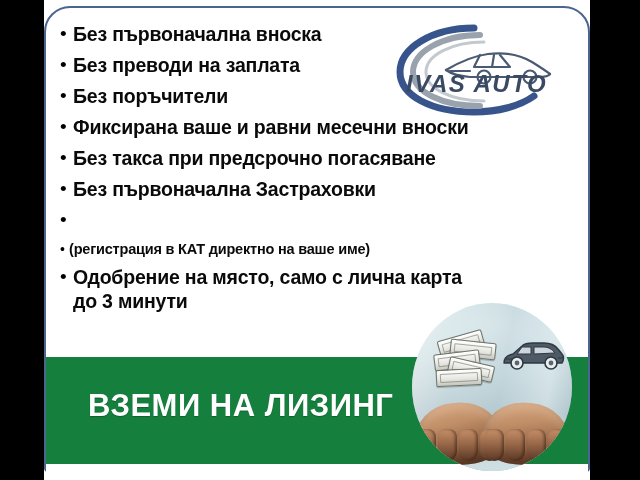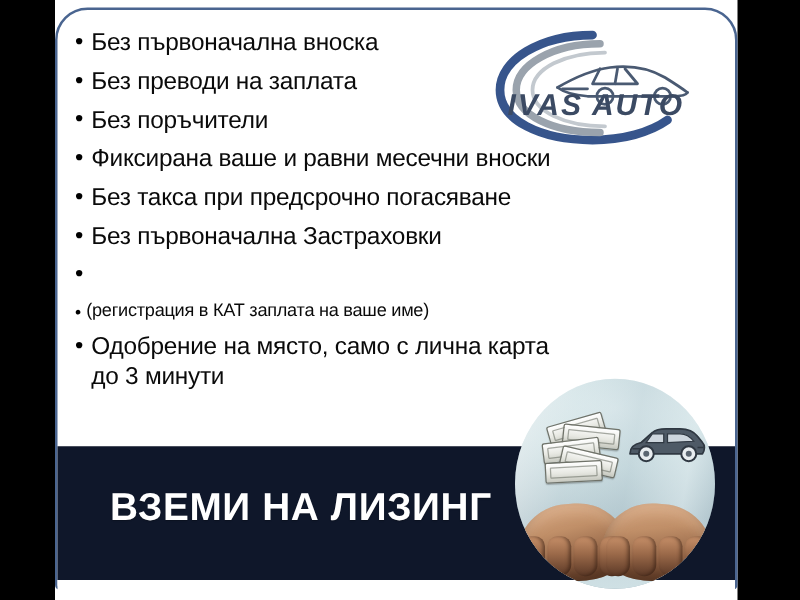--- a/index.html
+++ b/index.html
@@ -40,21 +40,21 @@
   .bullet-dot{
     color:#000;
     font-size:19px;
     line-height:24px;
     width:13px;
     flex:0 0 13px;
     text-align:left;
   }
   .bullet-text{
     color:#0a0a0a;
-    font-weight:normal;
+    font-weight:bold;
     font-size:19.5px;
     line-height:24px;
     letter-spacing:-0.2px;
     white-space:pre-line;
   }
   .bullet-row.small .bullet-text{
     font-size:14.5px;
     line-height:20px;
   }
   .bullet-row.small .bullet-dot{
@@ -71,21 +71,21 @@
     left:388px; top:22px;
     width:172px; height:96px;
   }
   #logo svg{display:block;}
 
   
   #banner{
     position:absolute;
     left:46px; top:357px;
     width:542px; height:107px;
-    background:#0f172a;
+    background:#15803d;
   }
   #banner-text{
     position:absolute;
     left:42px; top:29px;
     color:#ffffff;
     font-weight:bold;
     font-size:31px;
     letter-spacing:0.5px;
     line-height:40px;
     white-space:nowrap;
@@ -219,21 +219,21 @@
       <span class="bullet-dot">•</span>
       <span class="bullet-text">Без първоначална Застраховки</span>
     </div>
 
     <div class="bullet-row">
       <span class="bullet-dot">•</span>
     </div>
 
     <div class="bullet-row small">
       <span class="bullet-dot">•</span>
-      <span class="bullet-text">(регистрация в КАТ заплата на ваше име)</span>
+      <span class="bullet-text">(регистрация в КАТ директно на ваше име)</span>
     </div>
 
     <div class="bullet-row">
       <span class="bullet-dot">•</span>
       <span class="bullet-text">Одобрение на място, само с лична карта
  до 3 минути</span>
     </div>
 
   </div>
 

